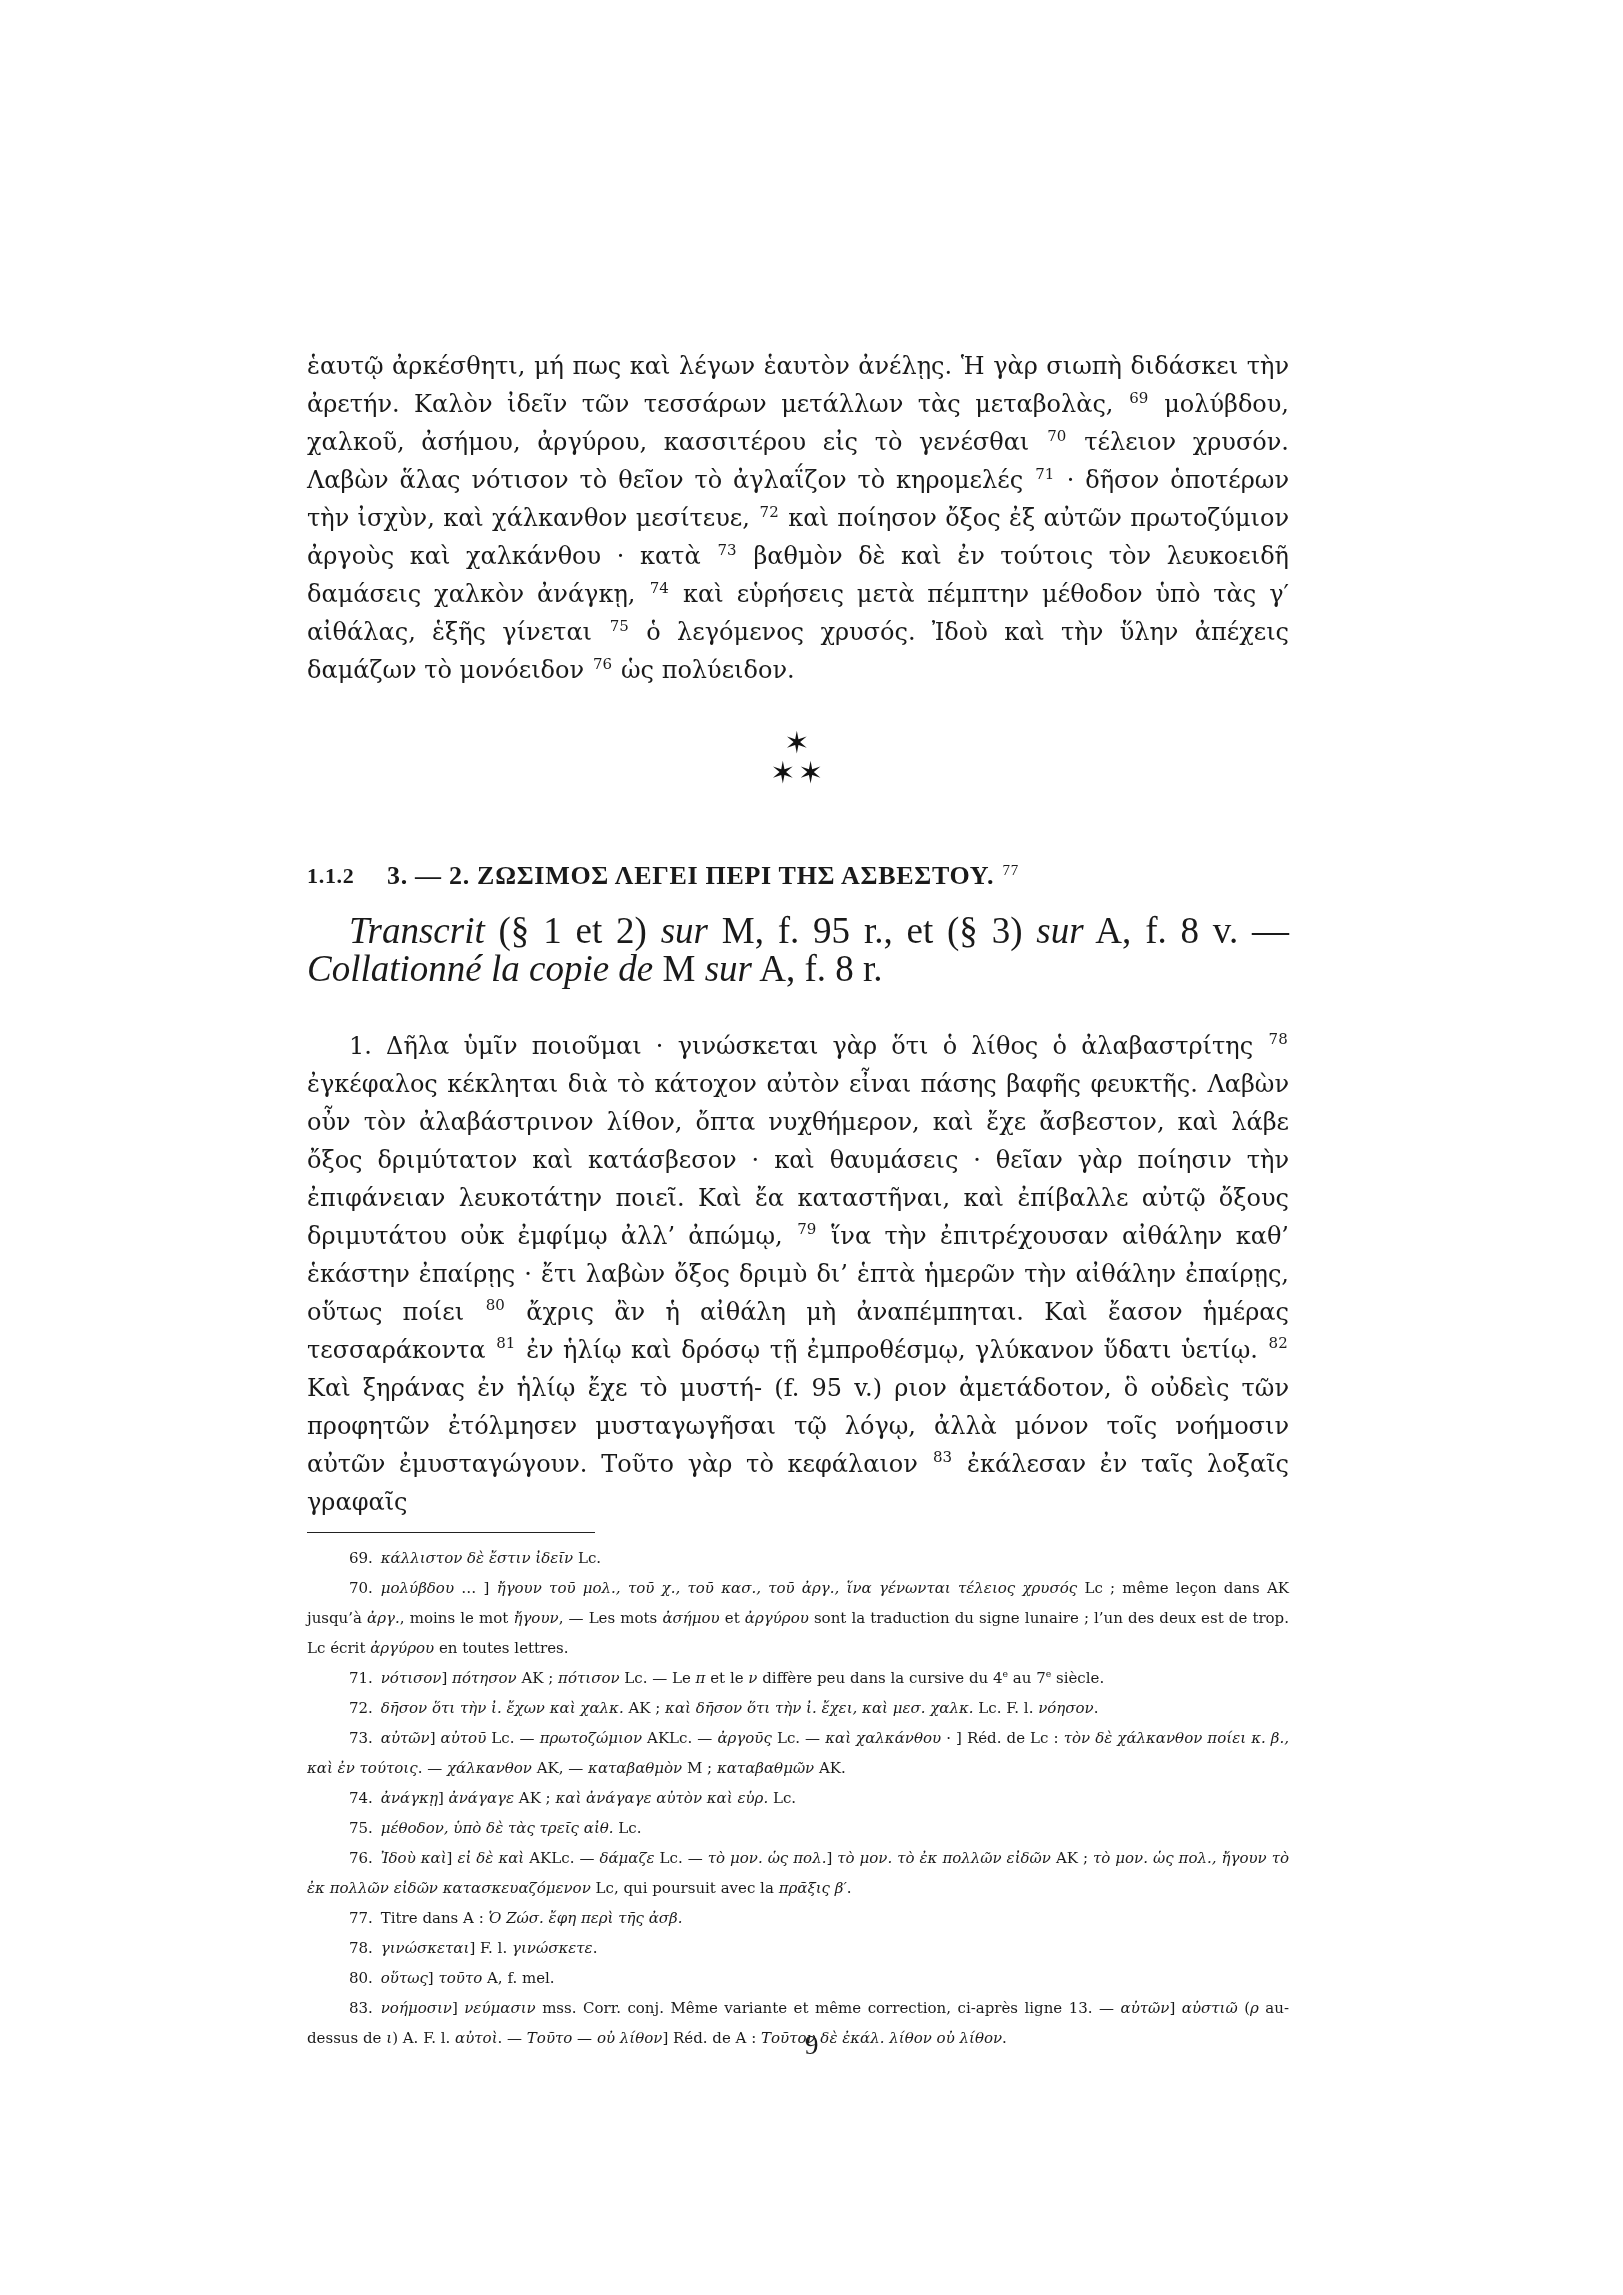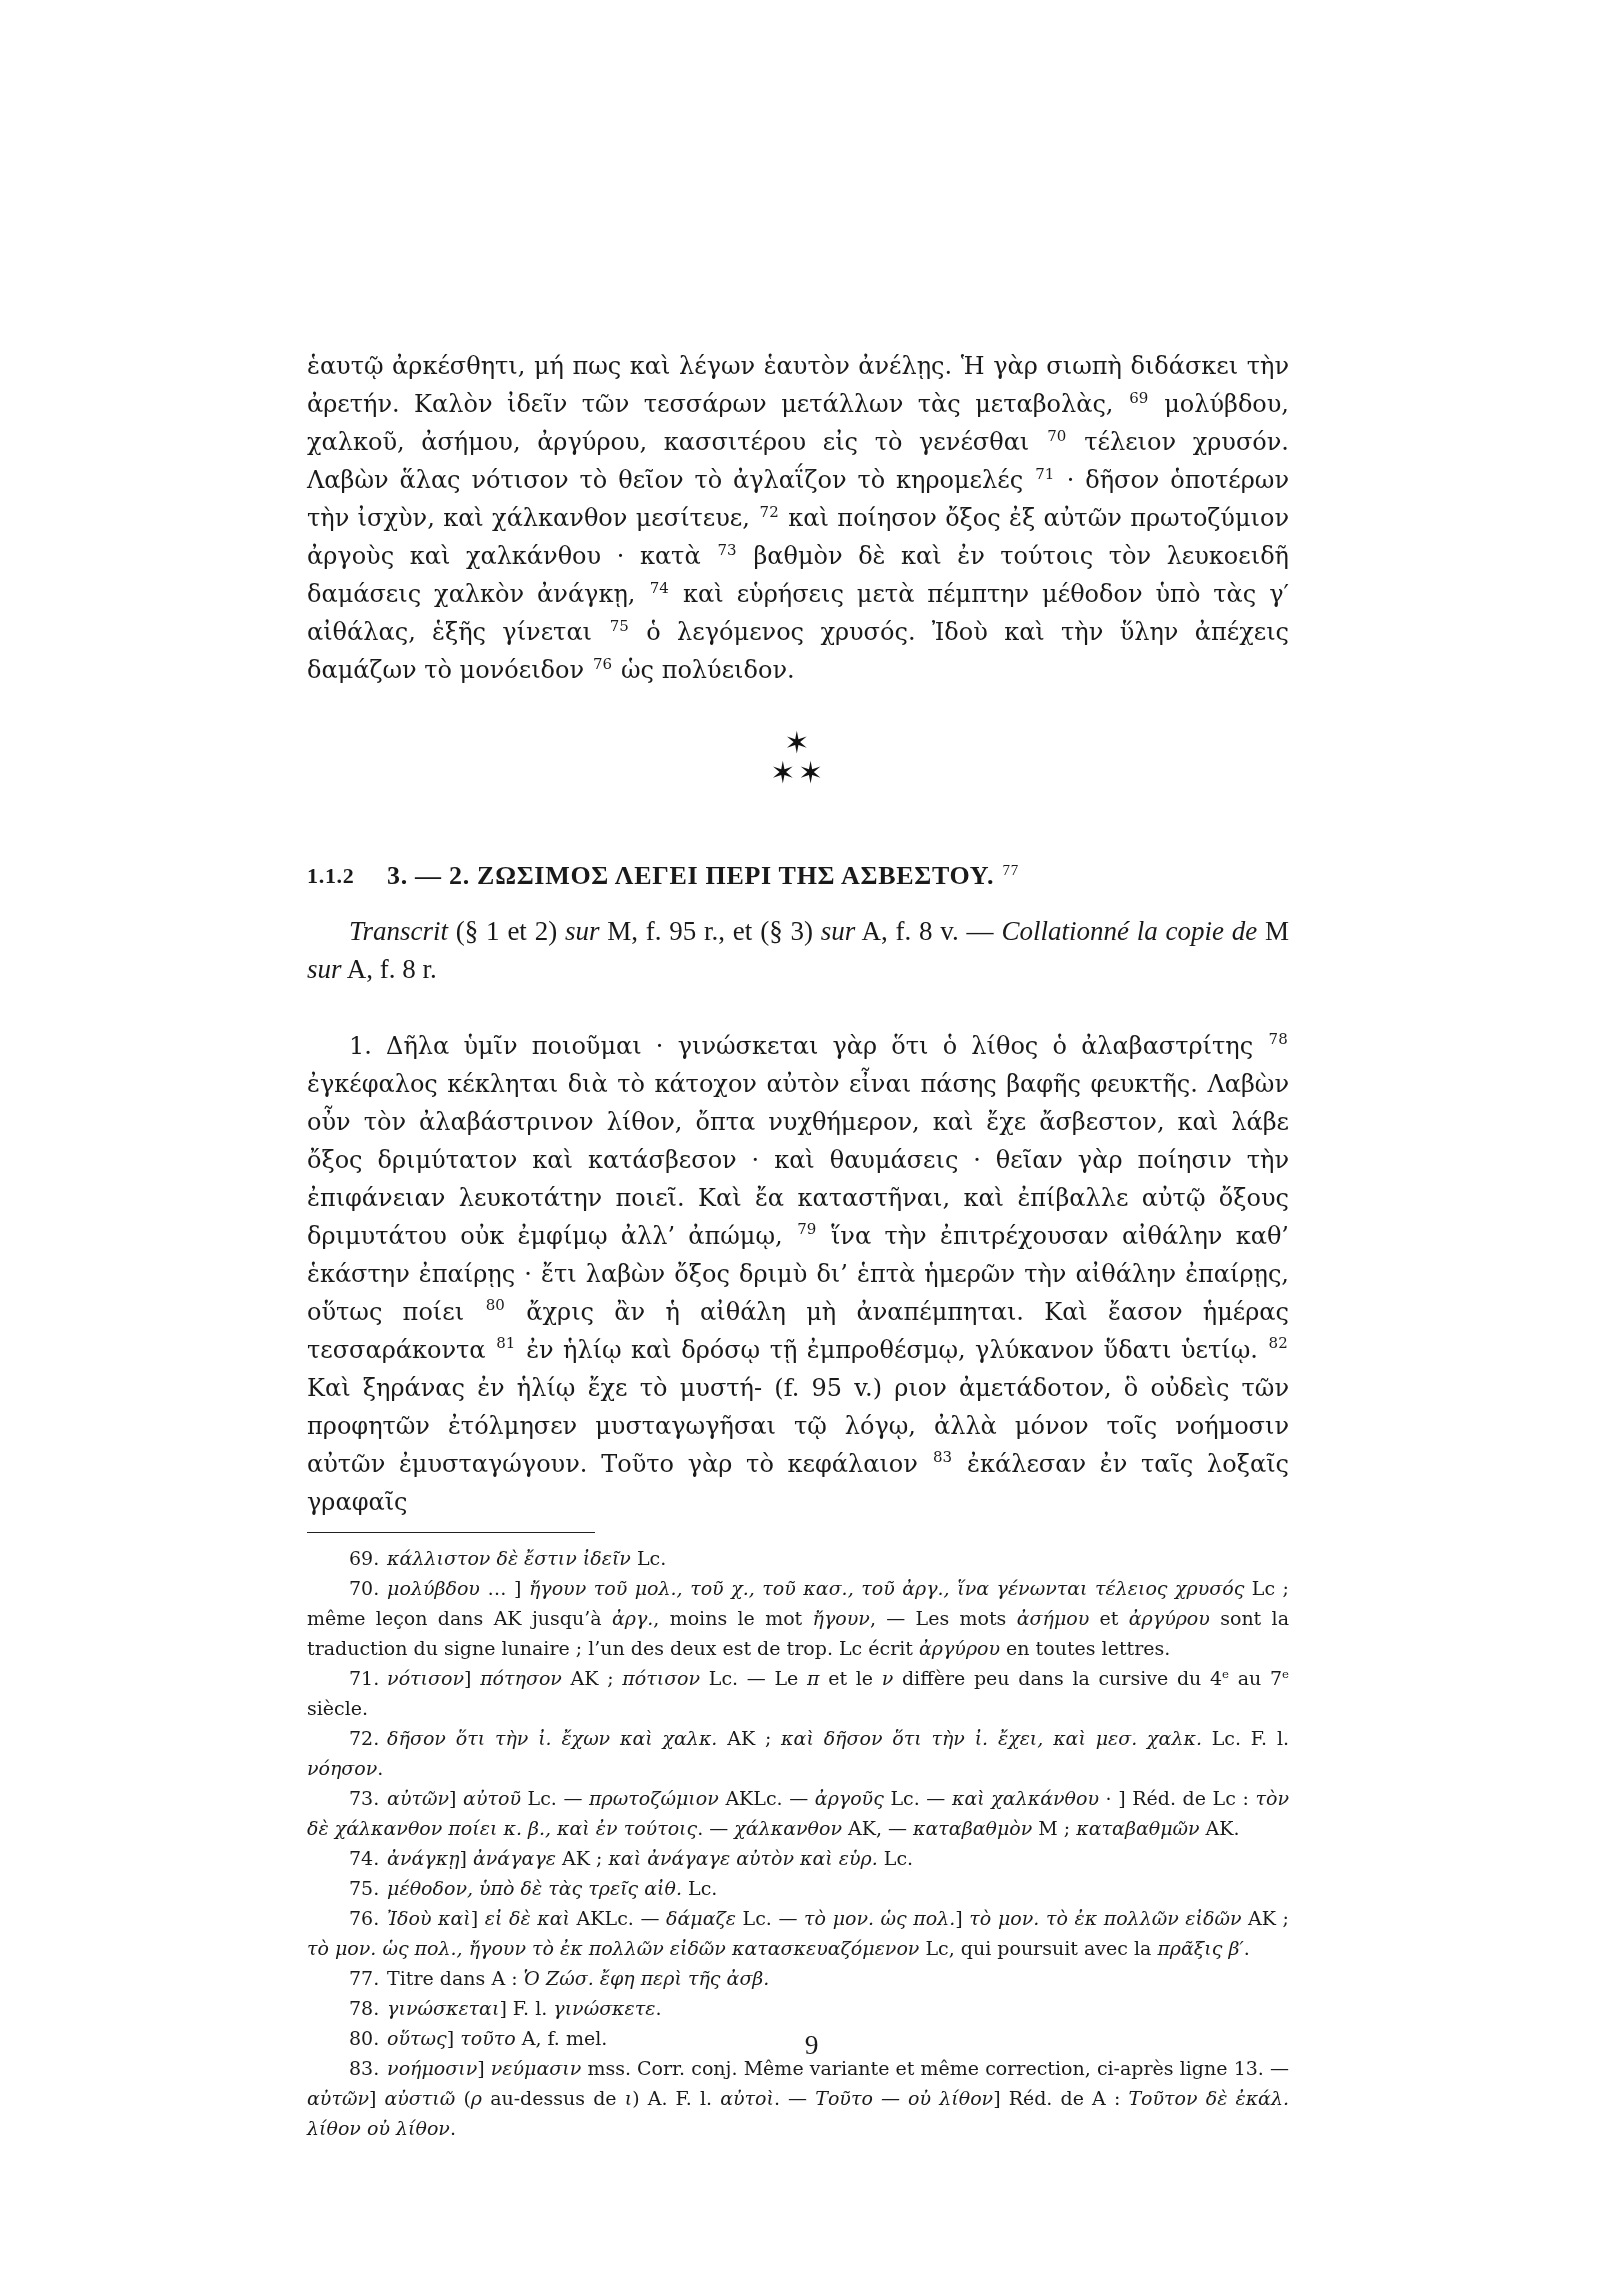--- a/index.html
+++ b/index.html
@@ -9,26 +9,26 @@
   .body-text { font-size: 24px; line-height: 38px; text-align: justify; margin: 0; }
   .body-text sup, .fn sup { font-size: 0.62em; line-height: 0; vertical-align: super; }
   .fnref { font-size: 15px; vertical-align: 9.2px; line-height: 0; padding: 0 1.3px; }
   .dinkus { text-align: center; margin: 39px 0 0 0; font-size: 30px; line-height: 30px; color: #111; }
   .dinkus .row { display: block; letter-spacing: 2.6px; }
   .section-head { margin-top: 71px; font-family: "Liberation Serif", serif; font-weight: bold;
                   font-size: 26px; line-height: 33px; display: flex; align-items: center; }
   .section-num { font-size: 22px; width: 80px; letter-spacing: 0.7px; }
   .section-title { letter-spacing: 0.7px; }
   .section-title .fnref { font-weight: normal; }
-  .transcription { font-family: "Liberation Serif", serif; font-size: 27px; line-height: 38px;
+  .transcription { font-family: "Liberation Serif", serif; font-size: 37px; line-height: 38px;
                    margin: 19.6px 0 0 0; text-indent: 42px; text-align: justify; }
   .transcription i { font-style: italic; }
   .para { margin-top: 39px; text-indent: 42px; }
   .fn-rule { width: 288px; border-top: 1.3px solid #222; margin-top: 11.8px; }
-  .footnotes { margin-top: 9.2px; font-size: 19px; line-height: 30px; text-align: justify; }
+  .footnotes { margin-top: 9.2px; font-size: 15px; line-height: 30px; text-align: justify; }
   .fn { text-indent: 42px; margin: 0; }
   .fn .num { display: inline-block; text-indent: 0; margin-right: 7.9px; }
   .fn i { font-style: italic; }
   .page-number { position: absolute; left: 0; width: 1623px; top: 2029px; text-align: center;
                  font-family: "Liberation Serif", serif; font-size: 27.5px; }
 </style>
 </head>
 <body>
 
 <div class="page">

